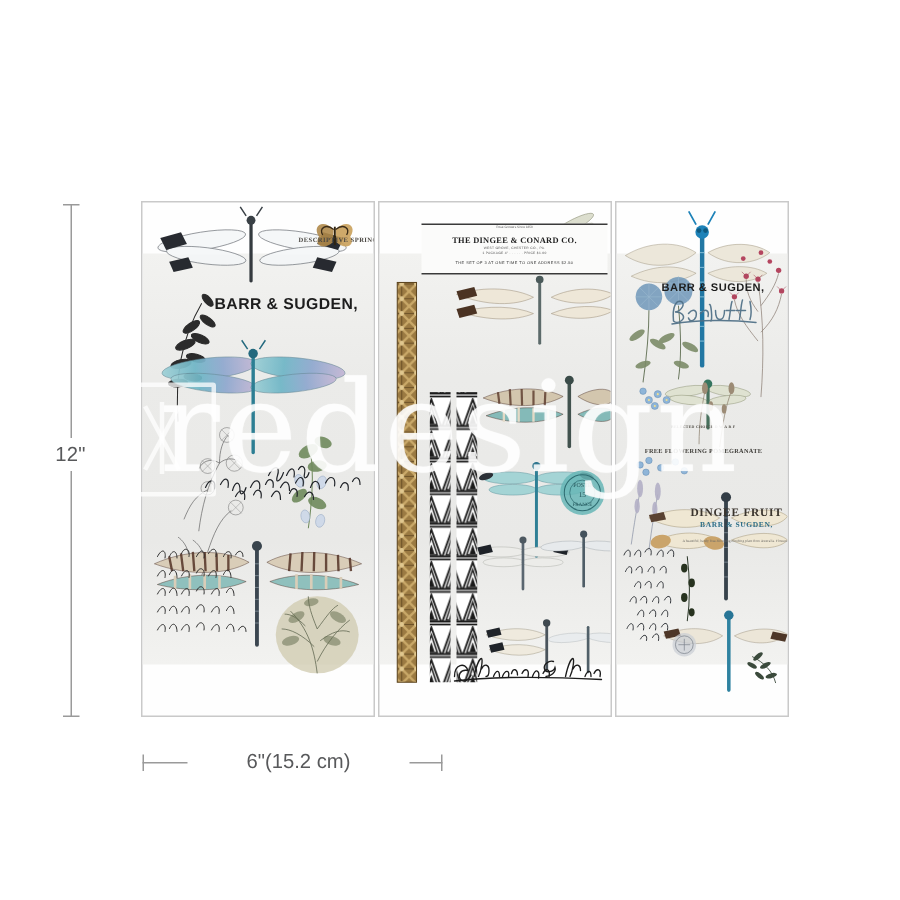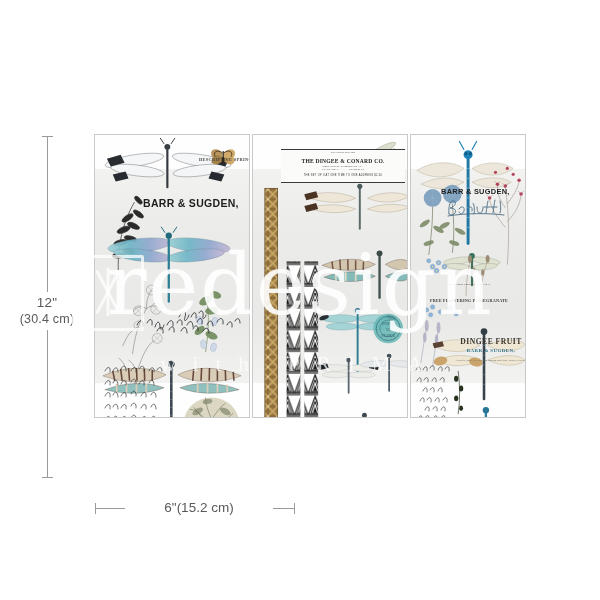--- a/index.html
+++ b/index.html
@@ -41,21 +41,21 @@
     position:absolute;left:125px;top:499px;width:140px;text-align:center;
     color:#58595b;font-size:13.5px;line-height:18px;background:#fff;padding:0 4px;
   }
 
   
   .sheets{
     position:absolute;left:94px;top:134px;width:432px;height:344px;
     display:flex;
   }
   .sheet{
-    position:relative;height:284px;
+    position:relative;height:344px;
     border:1px solid #c9c9c9;
     background:#fefefe;
     overflow:hidden;
     box-sizing:border-box;
   }
   .sheet + .sheet{margin-left:2px;}
   #sheet-1{width:156px;}
   #sheet-2{width:156px;}
   #sheet-3{width:116px;}
 
@@ -189,21 +189,20 @@
   svg{display:block;overflow:visible;}
 </style>
 </head>
 <body>
 
 <div class="stage">
 
   <div class="dim-v-line"></div>
   <div class="dim-v-label">
     <span>12"</span>
-    <span class="l2">(30.4 cm)</span>
   </div>
 
   <div class="dim-h-line"></div>
   <div class="dim-h-label">6"(15.2 cm)</div>
 
   <div class="sheets">
 
     <div class="sheet" id="sheet-1">
       <div class="film"></div>
       <svg class="art" viewBox="0 0 156 344">
@@ -746,16 +745,15 @@
     </div>
   </div>
 
   <div class="wm">
     <div class="wm-mark">
       <i></i>
         <i></i>
         <i></i>
     </div>
     <div class="wm-main">redesign</div>
-    <div class="wm-sub">with PRIMA</div>
   </div>
 
 </div>
 
 </body></html>

